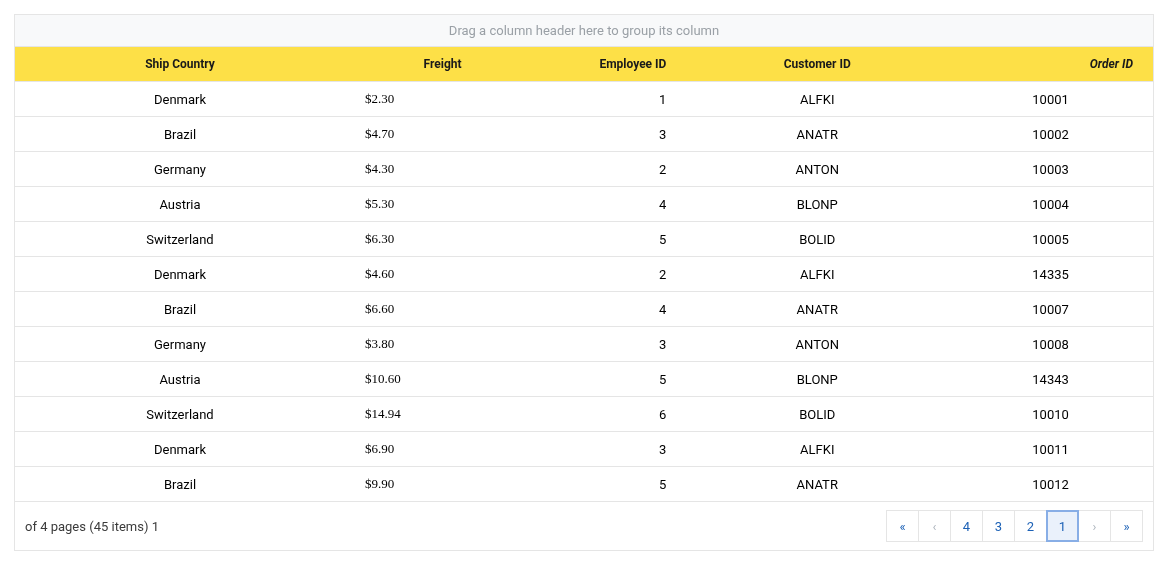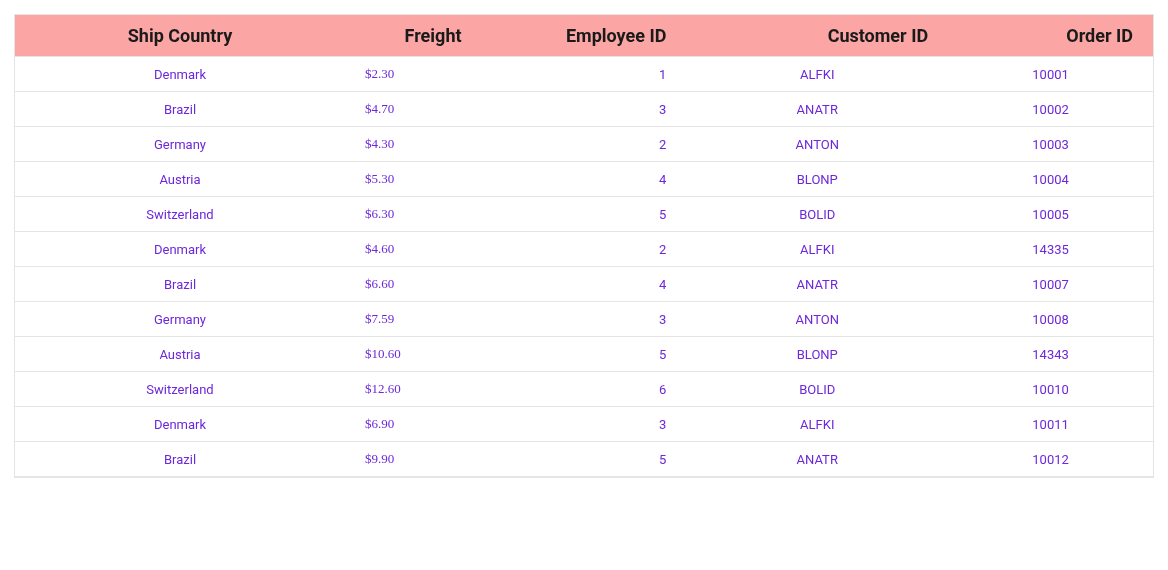--- a/index.html
+++ b/index.html
@@ -22,39 +22,39 @@
       font-size: 13px;
       border-bottom: 1px solid #e5e5e5;
     }
     table {
       width: 100%;
       border-collapse: collapse;
       table-layout: fixed;
     }
     th {
       font-weight: 700;
-      font-size: 18px;
+      font-size: 12px;
       color: #1a1a1a;
       padding: 10px 20px;
       border-bottom: 1px solid #e5e5e5;
-      background: #fca5a5;
+      background: #fde047;
       cursor: pointer;
       white-space: nowrap;
     }
     th.col-country { text-align: center; width: 29%; }
     th.col-freight { text-align: right; width: 12%; }
     th.col-emp { text-align: right; width: 18%; }
-    th.col-cust { text-align: right; width: 23%; }
-    th.col-order { text-align: right; width: 18%; }
+    th.col-cust { text-align: center; width: 23%; }
+    th.col-order { text-align: right; width: 18%; font-style: italic; }
 
     td {
       padding: 9px 20px;
       border-bottom: 1px solid #e5e5e5;
       font-size: 13px;
-      color: #6d28d9;
+      color: #000000;
     }
     td.cell-country { text-align: center; }
     td.cell-freight { text-align: left; font-family: Liberation Serif, serif; }
     td.cell-emp { text-align: right; }
     td.cell-cust { text-align: center; }
     td.cell-order { text-align: center; }
 
     .pager-bar {
       display: flex;
       justify-content: space-between;
@@ -92,20 +92,21 @@
       background: #eaf1fb;
       color: #1c61b6;
       z-index: 1;
     }
   </style>
 </head>
 <body>
 
 <div class="grid">
 
+  <div class="group-drop">Drag a column header here to group its column</div>
 
   <table>
     <thead>
       <tr>
         <th class="col-country">Ship Country</th>
         <th class="col-freight">Freight</th>
         <th class="col-emp">Employee ID</th>
         <th class="col-cust">Customer ID</th>
         <th class="col-order">Order ID</th>
       </tr>
@@ -155,35 +156,35 @@
         </tr>
         <tr>
           <td class="cell-country">Brazil</td>
           <td class="cell-freight">$6.60</td>
           <td class="cell-emp">4</td>
           <td class="cell-cust">ANATR</td>
           <td class="cell-order">10007</td>
         </tr>
         <tr>
           <td class="cell-country">Germany</td>
-          <td class="cell-freight">$7.59</td>
+          <td class="cell-freight">$3.80</td>
           <td class="cell-emp">3</td>
           <td class="cell-cust">ANTON</td>
           <td class="cell-order">10008</td>
         </tr>
         <tr>
           <td class="cell-country">Austria</td>
           <td class="cell-freight">$10.60</td>
           <td class="cell-emp">5</td>
           <td class="cell-cust">BLONP</td>
           <td class="cell-order">14343</td>
         </tr>
         <tr>
           <td class="cell-country">Switzerland</td>
-          <td class="cell-freight">$12.60</td>
+          <td class="cell-freight">$14.94</td>
           <td class="cell-emp">6</td>
           <td class="cell-cust">BOLID</td>
           <td class="cell-order">10010</td>
         </tr>
         <tr>
           <td class="cell-country">Denmark</td>
           <td class="cell-freight">$6.90</td>
           <td class="cell-emp">3</td>
           <td class="cell-cust">ALFKI</td>
           <td class="cell-order">10011</td>
@@ -191,14 +192,32 @@
         <tr>
           <td class="cell-country">Brazil</td>
           <td class="cell-freight">$9.90</td>
           <td class="cell-emp">5</td>
           <td class="cell-cust">ANATR</td>
           <td class="cell-order">10012</td>
         </tr>
       </tbody>
   </table>
 
+  <div class="pager-bar">
+    <div class="pager-info">of 4 pages (45 items) 1</div>
+    <div class="pager">
+      <div class="page-btn">
+        <span>«</span>
+      </div>
+      <div class="page-btn disabled">
+        <span>‹</span>
+      </div>
+      <div id="pager-pages" style="display:contents"><div class="page-btn">4</div><div class="page-btn">3</div><div class="page-btn">2</div><div class="page-btn current">1</div></div>
+      <div class="page-btn disabled">
+        <span>›</span>
+      </div>
+      <div class="page-btn">
+        <span>»</span>
+      </div>
+    </div>
+  </div>
 
 </div>
 
 </body></html>

